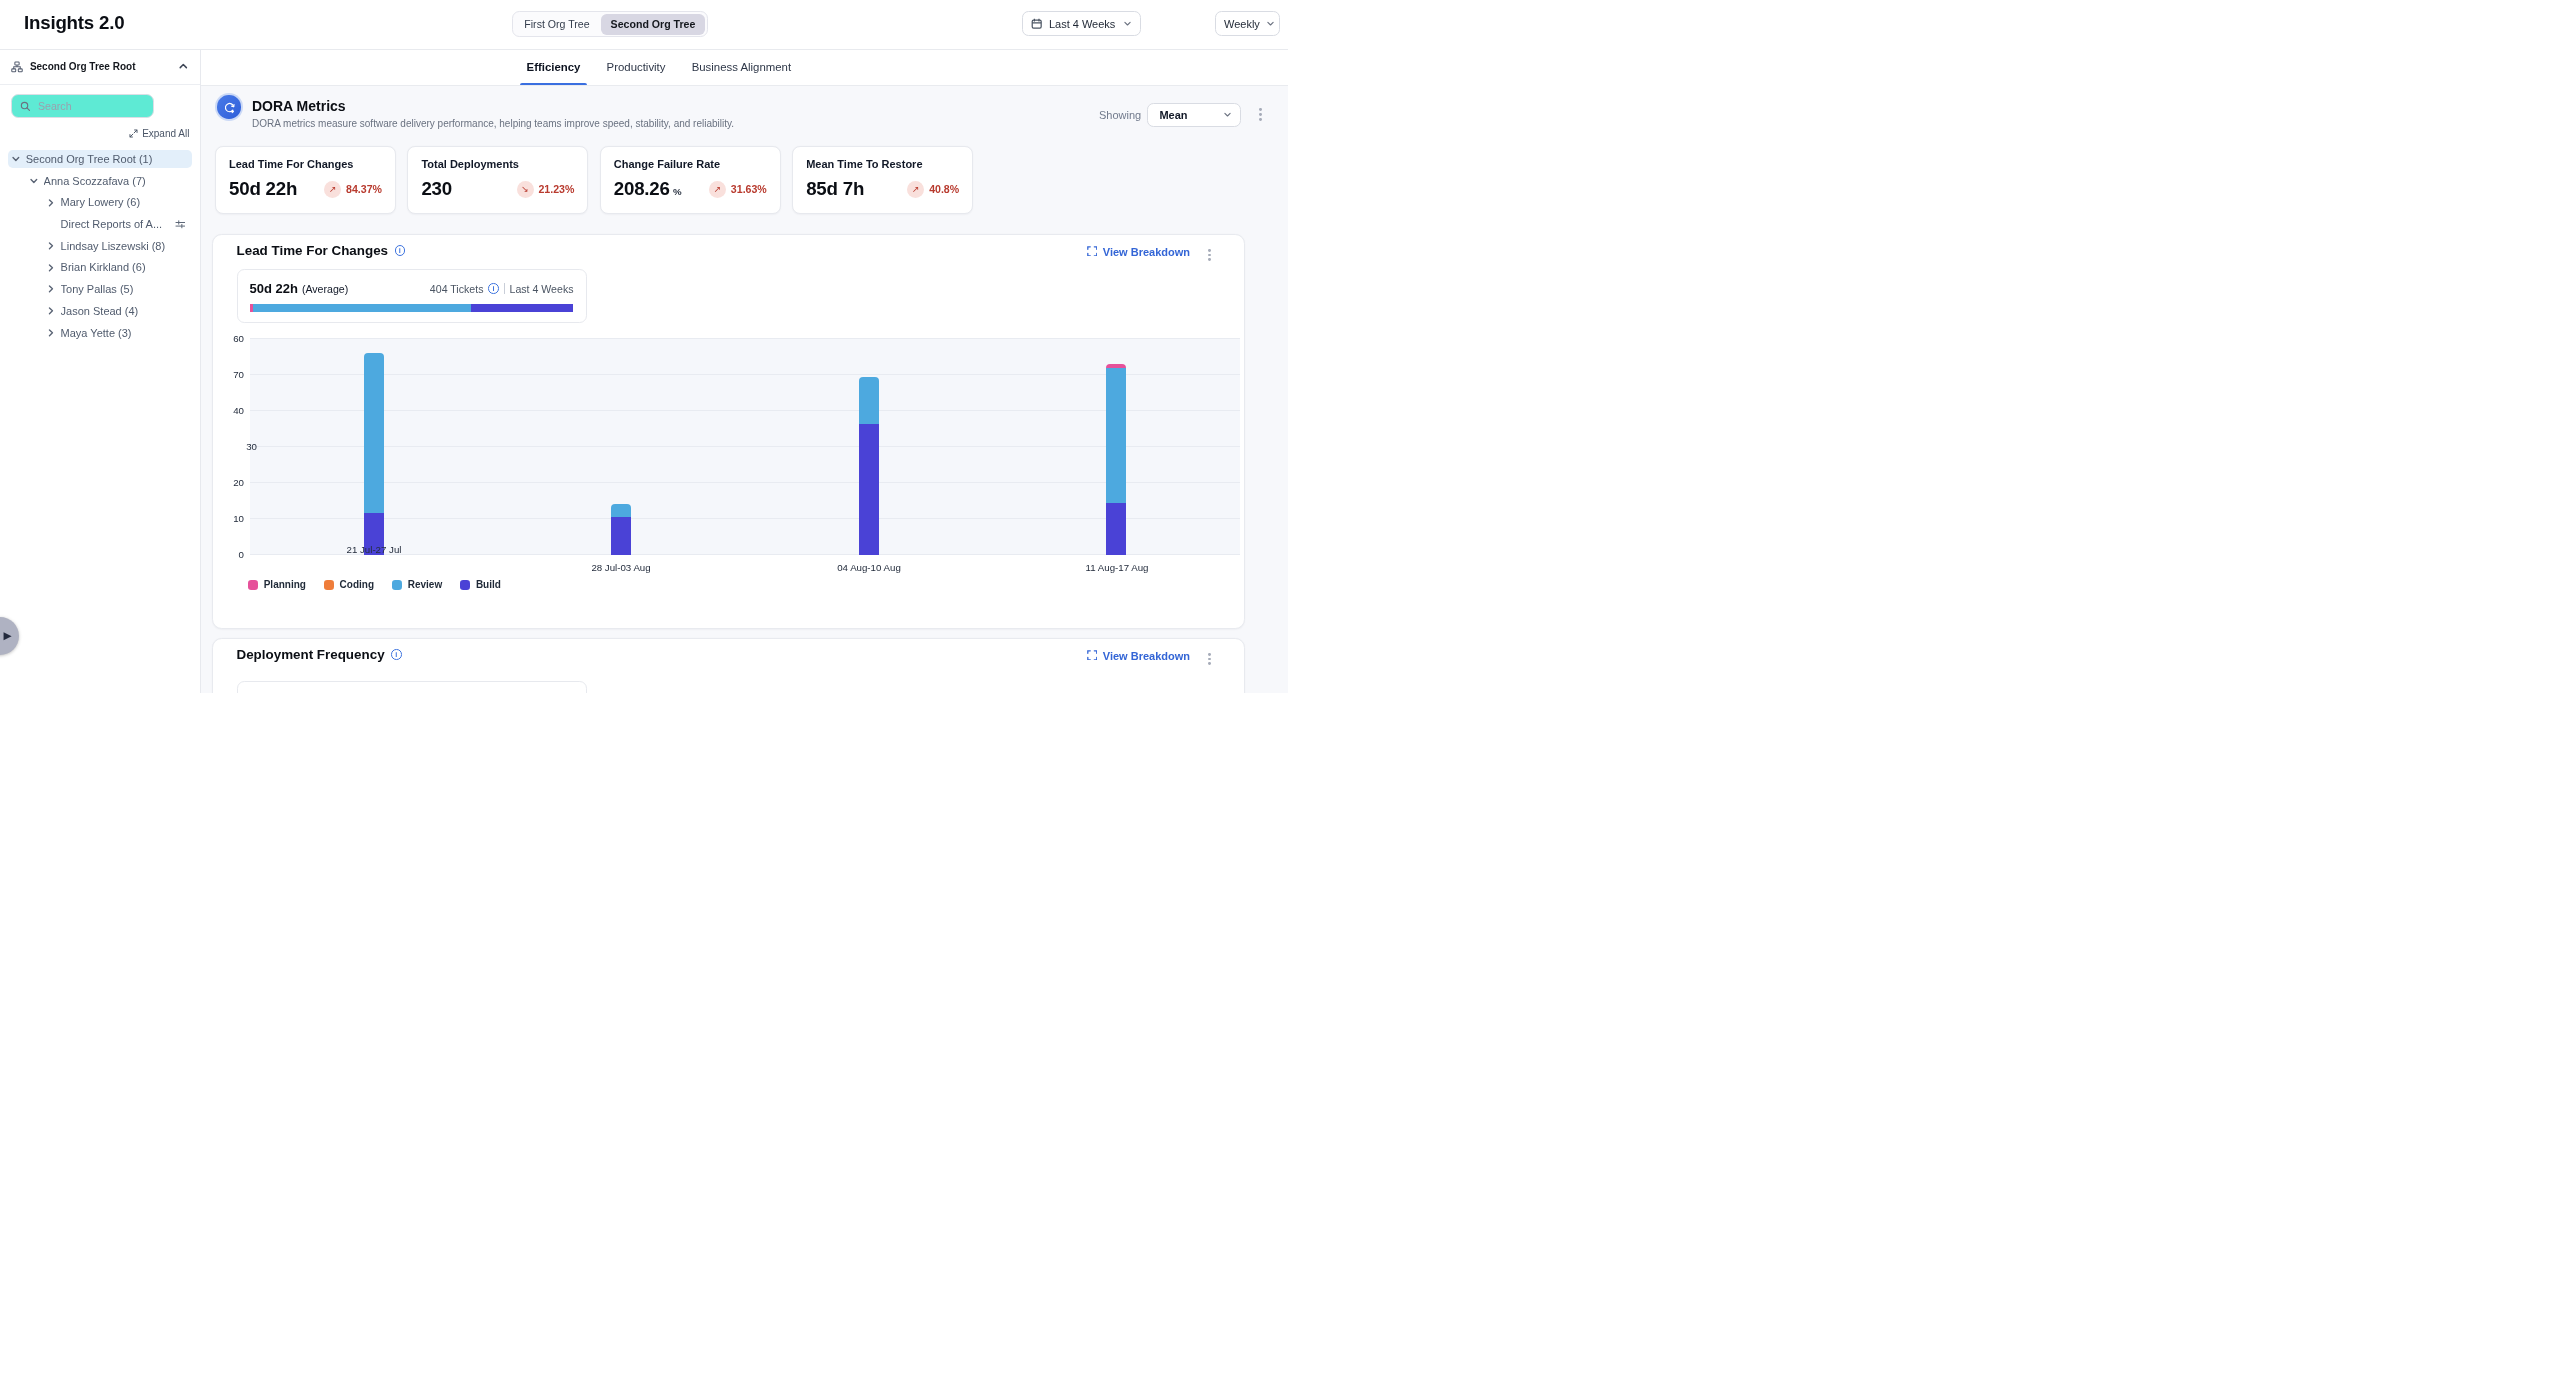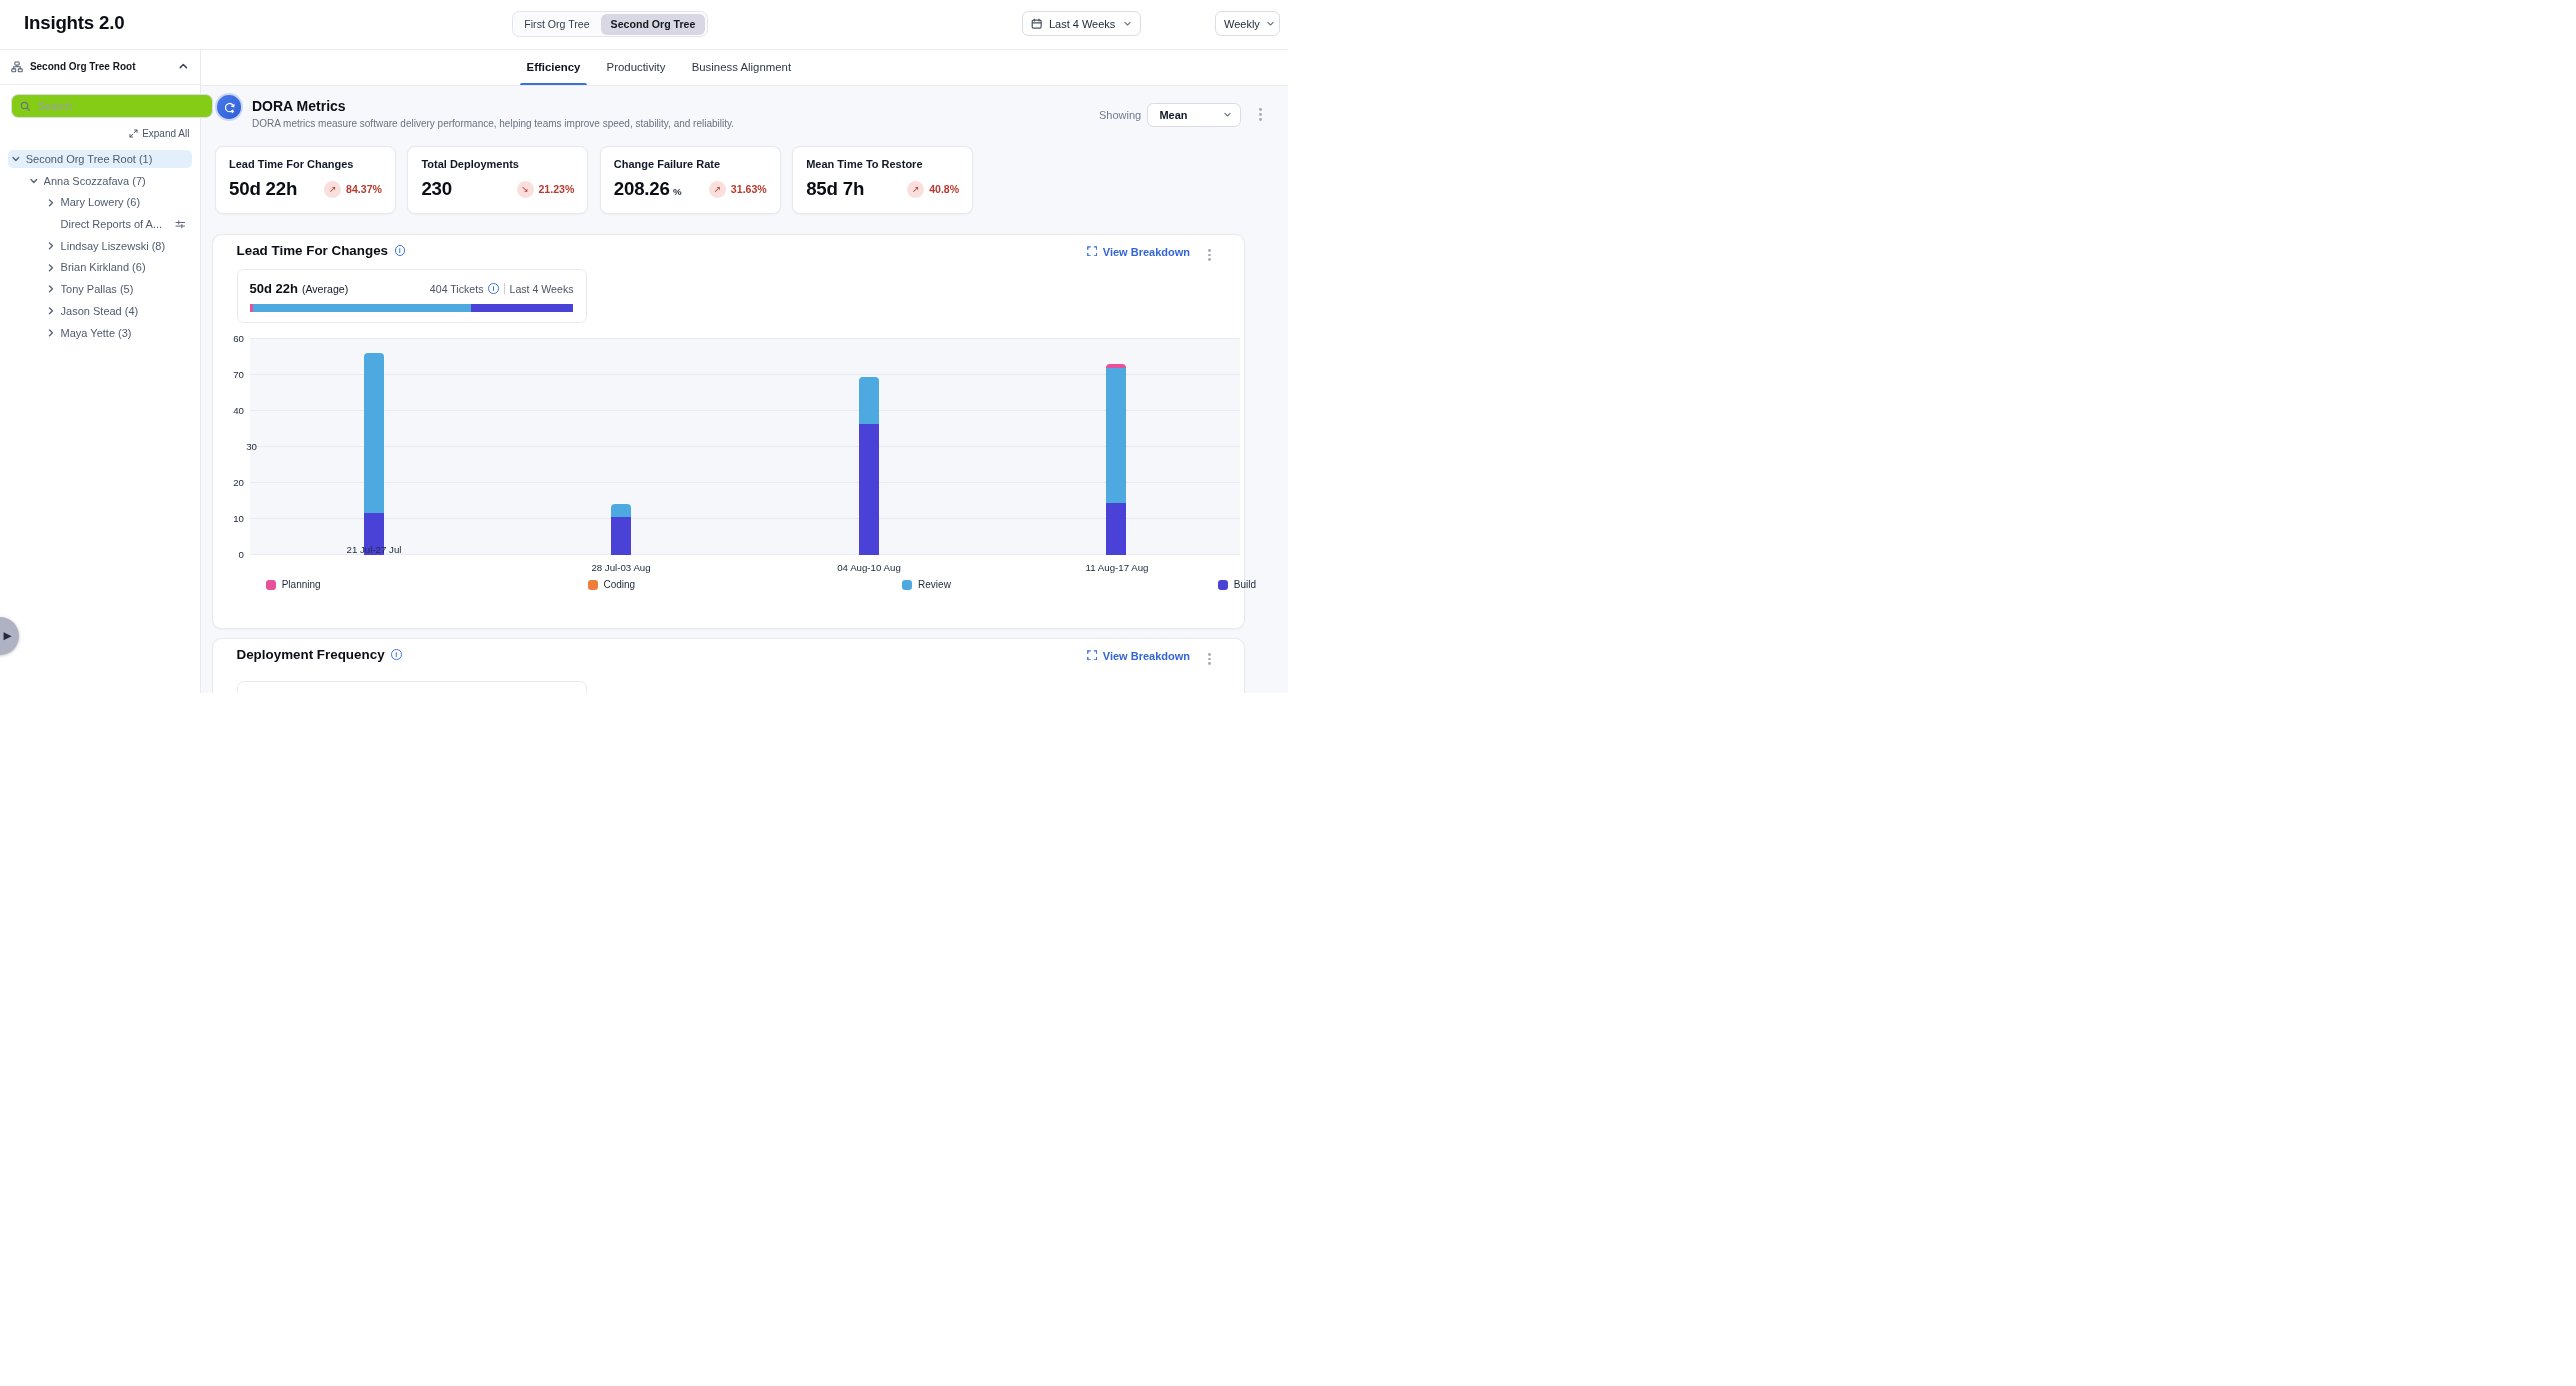--- a/index.html
+++ b/index.html
@@ -17,22 +17,22 @@
   .toggle-btn.active{background:#D8D7E3;color:#15181E;font-weight:700;}
   .hdr-select{top:11.4px;height:25px;background:#fff;border:0.8px solid #D9DCE3;border-radius:6.5px;
       display:flex;align-items:center;padding:0 8px;box-sizing:border-box;font-size:11px;color:#1F2734;gap:6.5px;}
   .hdr-select .grow{flex:1;}
   .chev{color:#6B7280;display:inline-flex;}
   .cal{color:#4B5563;display:inline-flex;}
   
   .sidebar{left:0;top:49px;width:200px;height:644px;background:#fff;border-right:0.8px solid #E7E9EE;z-index:4;}
   .sb-head{left:0;top:0;width:200px;height:36px;border-bottom:0.8px solid #ECEEF2;display:flex;align-items:center;box-sizing:border-box;padding:0 11.4px;gap:6.5px;}
   .sb-head .ttl{font-size:10px;font-weight:700;color:#15181E;flex:1;}
-  .sb-search{left:11.4px;top:45px;width:202px;height:24px;border:0.8px solid #DBDEE5;border-radius:7.3px;
-      display:flex;align-items:center;padding:0 7.3px;gap:5.7px;box-sizing:border-box;background:#84cc16;color:#6B7280;}
+  .sb-search{left:11.4px;top:45px;width:143px;height:24px;border:0.8px solid #DBDEE5;border-radius:7.3px;
+      display:flex;align-items:center;padding:0 7.3px;gap:5.7px;box-sizing:border-box;background:#5eead4;color:#6B7280;}
   .sb-search input{border:0;outline:0;width:100%;font-size:10.6px;color:#334;background:transparent;font-family:inherit;}
   .sb-search input::placeholder{color:#9AA1AE;}
   .expand-all-inner{position:absolute;left:11.4px;top:79px;width:178px;display:flex;justify-content:flex-end;align-items:center;gap:4px;
       font-size:10px;color:#4A5567;cursor:pointer;}
   .tree{left:8px;top:101px;width:184px;}
   .tree-row{display:flex;align-items:center;height:18px;margin-bottom:3.7px;border-radius:4.9px;
       font-size:11px;color:#505B6D;cursor:pointer;box-sizing:border-box;}
   .tree-row.selected{background:#E3EFFA;}
   .tree-chev{display:inline-flex;width:9.7px;justify-content:center;color:#5A6475;flex:none;}
   .tree-label{margin-left:4.9px;white-space:nowrap;overflow:hidden;text-overflow:ellipsis;}
@@ -90,21 +90,21 @@
   .sum-right{margin-left:auto;display:flex;align-items:center;gap:4.9px;font-size:10.6px;color:#4B5563;}
   .sum-div{width:0.8px;height:11.4px;background:#C9CED8;}
   .sum-bar{position:absolute;left:12px;right:12px;top:34px;height:8px;display:flex;overflow:hidden;}
   .sum-bar i{height:100%;}
   
   .plot{left:250px;top:339px;width:990px;height:216px;background:#F5F7FB;}
   .gridline{position:absolute;left:0;width:100%;height:0.8px;background:#E8EBF1;}
   .ylab{position:absolute;width:31px;text-align:right;font-size:9.7px;color:#242D3D;}
   .xlab{position:absolute;width:114px;text-align:center;font-size:9.7px;color:#242D3D;}
   .barwrap{position:absolute;bottom:0;width:20px;display:flex;flex-direction:column-reverse;}
-  .legend{left:266px;top:579px;width:990px;display:flex;justify-content:space-between;gap:18px;}
+  .legend{left:248px;top:579px;width:990px;display:flex;justify-content:flex-start;gap:18px;font-weight:bold;}
   .leg-item{display:flex;align-items:center;gap:5.7px;font-size:10px;color:#1F2937;}
   .leg-sw{width:10px;height:10px;border-radius:3.2px;}
 </style>
 </head>
 <body>
 
 <div id="app">
 
   <div class="abs frag" style="left:93px;width:6.5px;"></div>
   <div class="abs frag" style="left:172px;width:5.7px;"></div>

